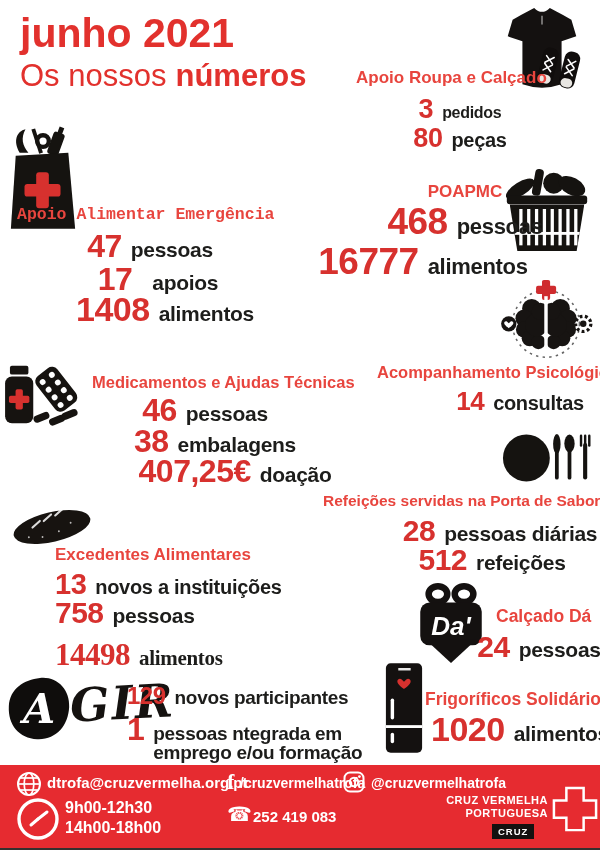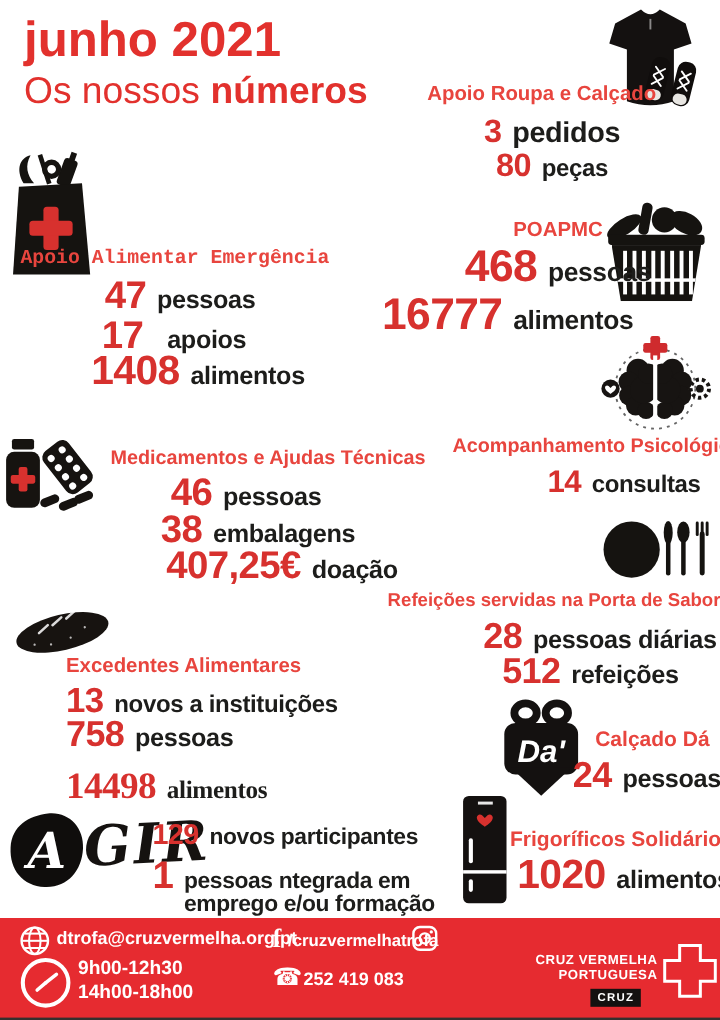--- a/index.html
+++ b/index.html
@@ -53,21 +53,21 @@
           <path d="M4,9 l8,7"></path>
             <path d="M12,9 l-8,7"></path>
           <path d="M4,17 l8,7"></path>
             <path d="M12,17 l-8,7"></path>
         </g>
       </g>
     </svg>
     <div class="sec-title" style="left:356px;top:68px;font-size:17px;">Apoio Roupa e Calçado</div>
     <div class="stat centered" style="left:340px;top:94px;width:240px;">
       <span class="num" style="font-size:27px;">3</span>
-      <span class="lbl" style="font-size:24px;">pedidos</span>
+      <span class="lbl" style="font-size:16px;">pedidos</span>
     </div>
     <div class="stat centered" style="left:340px;top:123px;width:240px;">
       <span class="num" style="font-size:27px;">80</span>
       <span class="lbl" style="font-size:20px;">peças</span>
     </div>
   </div>
 
   <div class="sec">
     <svg class="abs" style="left:6px;top:126px;" width="74" height="108" viewBox="0 0 76 110">
       <g fill="#151310">
@@ -83,21 +83,21 @@
       <g fill="#d7312e">
         <rect x="31" y="47" width="13" height="37" rx="3"></rect>
         <rect x="19" y="59" width="37" height="13" rx="3"></rect>
       </g>
     </svg>
     <div class="sec-title" style="left:17px;top:205px;font-size:16.5px;font-family:Liberation Mono, monospace;">Apoio Alimentar Emergência</div>
     <div class="stat centered" style="left:40px;top:228px;width:220px;">
       <span class="num" style="font-size:32px;">47</span>
       <span class="lbl" style="font-size:21px;">pessoas</span>
     </div>
-    <div class="stat centered" style="left:35px;top:261px;width:220px;gap:20px;">
+    <div class="stat centered" style="left:48px;top:261px;width:220px;gap:20px;">
       <span class="num" style="font-size:32px;">17</span>
       <span class="lbl" style="font-size:21px;">apoios</span>
     </div>
     <div class="stat centered" style="left:55px;top:290px;width:220px;">
       <span class="num" style="font-size:34px;">1408</span>
       <span class="lbl" style="font-size:21px;">alimentos</span>
     </div>
   </div>
 
   <div class="sec">
@@ -336,20 +336,21 @@
     <div class="f-txt" style="left:47px;top:9px;font-size:15px;">dtrofa@cruzvermelha.org.pt</div>
 
     <div class="f-txt" style="left:227px;top:4px;font-size:22px;font-family:'Liberation Serif',serif;">f</div>
     <div class="f-txt" style="left:240px;top:10px;font-size:14px;">/cruzvermelhatrofa</div>
 
     <svg class="abs" style="left:343px;top:6px;" width="22" height="22" viewBox="0 0 22 22">
       <rect x="1.5" y="1.5" width="19" height="19" rx="5.5" fill="none" stroke="#fff" stroke-width="2"></rect>
       <circle cx="11" cy="11" r="4.2" fill="none" stroke="#fff" stroke-width="2"></circle>
       <circle cx="16.4" cy="5.6" r="1.4" fill="#fff"></circle>
     </svg>
+    <div class="f-txt" style="left:371px;top:10px;font-size:14px;">@cruzvermelhatrofa</div>
 
     <svg class="abs" style="left:16px;top:32px;" width="44" height="44" viewBox="0 0 44 44">
       <circle cx="22" cy="22" r="19" fill="none" stroke="#fff" stroke-width="3.4"></circle>
       <g stroke="#fff" stroke-width="3" stroke-linecap="round" fill="none">
         <path d="M22,22 L31,15"></path>
           <path d="M22,22 L15,28"></path>
       </g>
     </svg>
     <div class="f-txt" style="left:65px;top:34px;font-size:16px;">9h00-12h30</div>
     <div class="f-txt" style="left:65px;top:54px;font-size:16px;">14h00-18h00</div>

